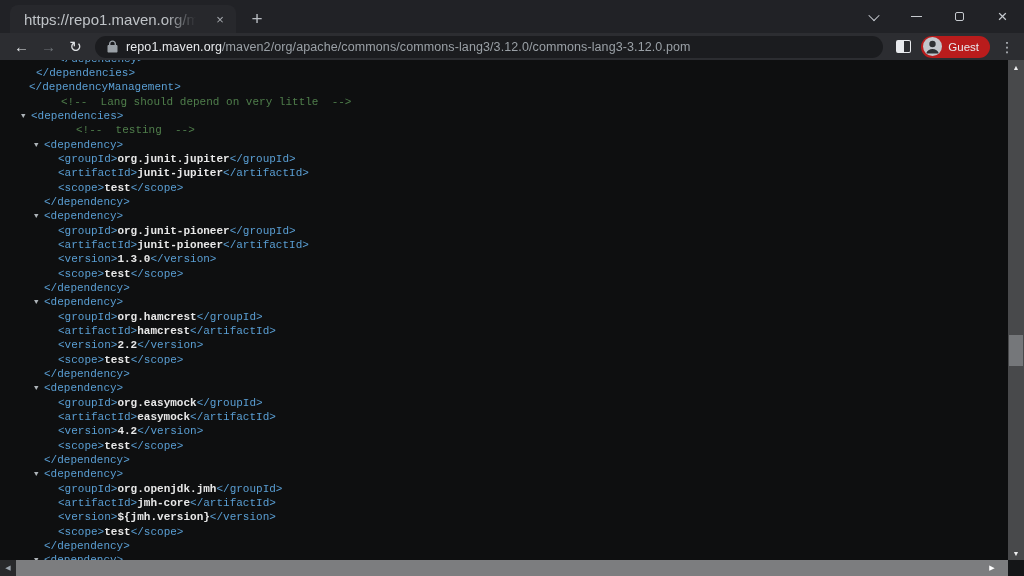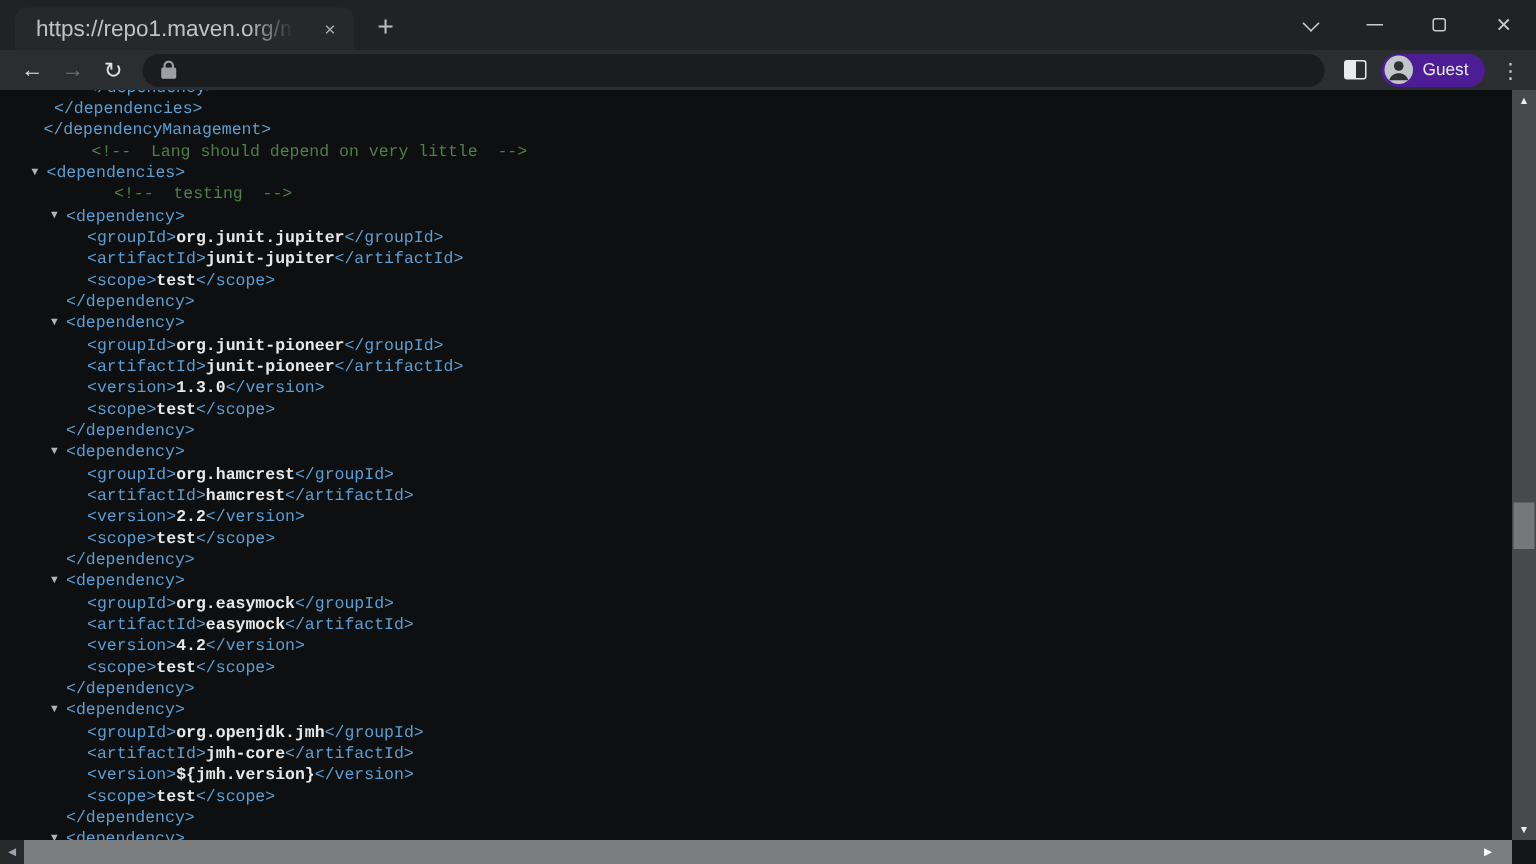--- a/index.html
+++ b/index.html
@@ -39,21 +39,21 @@
        font-size:15px; color:#DFE2E5; flex:0 0 auto;}
   .nav-btn.disabled{color:#6F7479;}
   .omnibox{flex:1 1 auto; height:22px; margin:0 8px 0 6px; background:var(--omnibox); border-radius:12px;
        display:flex; align-items:center; padding:0 12px; overflow:hidden; white-space:nowrap;}
   .lock{flex:0 0 auto; margin-right:8px; display:flex;}
   .url{font-size:12.5px; letter-spacing:.1px;}
   .url .host{color:var(--url-host);}
   .url .path{color:var(--url-path);}
   .sidepanel-btn{flex:0 0 auto; width:24px; height:24px; display:flex; align-items:center; justify-content:center; margin-right:6px;}
   .sidepanel-glyph{width:15px; height:13px; border:1.7px solid #E8EAED; border-radius:2px; border-left-width:8px;}
-  .profile-pill{flex:0 0 auto; height:22px; background:#4c1d95; border-radius:11px; display:flex;
+  .profile-pill{flex:0 0 auto; height:22px; background:#b91c1c; border-radius:11px; display:flex;
        align-items:center; padding:1px 11px 1px 2px; gap:6px; margin-right:8px;}
   .avatar{width:19px; height:19px; border-radius:50%; background:#C2C6CB; display:flex; align-items:center; justify-content:center; overflow:hidden;}
   .profile-name{color:#E8EAED; font-size:11.5px;}
   .dots{flex:0 0 auto; width:18px; color:#C7CBD0; font-size:14px; text-align:center; letter-spacing:0;}
 
   
   .page{position:absolute; top:60px; left:0; width:1024px; height:516px; background:var(--page-bg); overflow:hidden;}
   .xml{font-family:"DejaVu Sans Mono",monospace; font-size:11px; line-height:14.33px; white-space:pre;}
   .line{height:14.33px;font-family:Liberation Mono, monospace;}
   .line.clip{margin-top:-8.3px;}
@@ -104,20 +104,21 @@
 <div class="toolbar">
   <div class="nav-btn">←</div>
   <div class="nav-btn disabled">→</div>
   <div class="nav-btn">↻</div>
   <div class="omnibox">
     <span class="lock">
       <svg width="11" height="13" viewBox="0 0 11 13">
           <path fill="#9AA0A6" d="M2 5V3.8C2 1.9 3.5.5 5.5.5S9 1.9 9 3.8V5h.4c.6 0 1.1.5 1.1 1.1v5.3c0 .6-.5 1.1-1.1 1.1H1.6c-.6 0-1.1-.5-1.1-1.1V6.1C.5 5.5 1 5 1.6 5H2zm1.4 0h4.2V3.8c0-1.2-.9-2-2.1-2s-2.1.8-2.1 2V5z"></path>
         </svg>
     </span>
+    <span class="url"><span class="host">repo1.maven.org</span><span class="path">/maven2/org/apache/commons/commons-lang3/3.12.0/commons-lang3-3.12.0.pom</span></span>
   </div>
   <div class="sidepanel-btn">
       <span class="sidepanel-glyph"></span>
     </div>
   <div class="profile-pill">
     <span class="avatar">
       <svg width="19" height="19" viewBox="0 0 19 19">
           <circle cx="9.5" cy="7" r="3.2" fill="#2E3033"></circle>
           <path d="M3.2 16.5c.8-3 3.3-4.6 6.3-4.6s5.5 1.6 6.3 4.6z" fill="#2E3033"></path>
         </svg>

